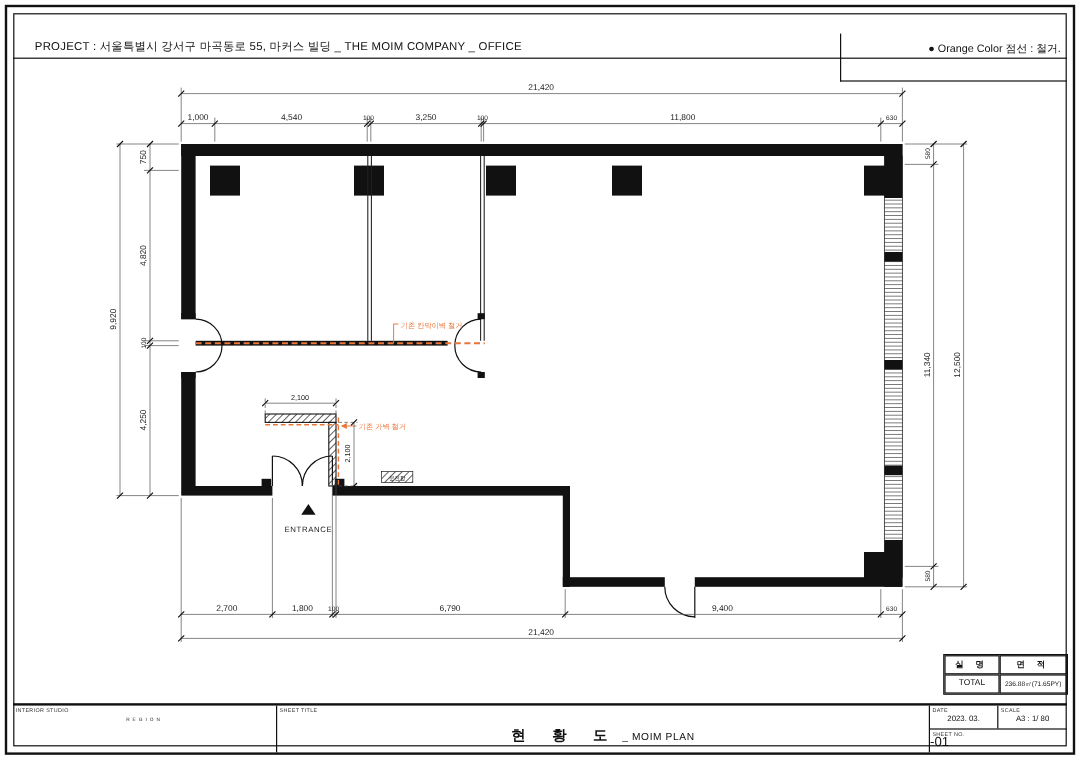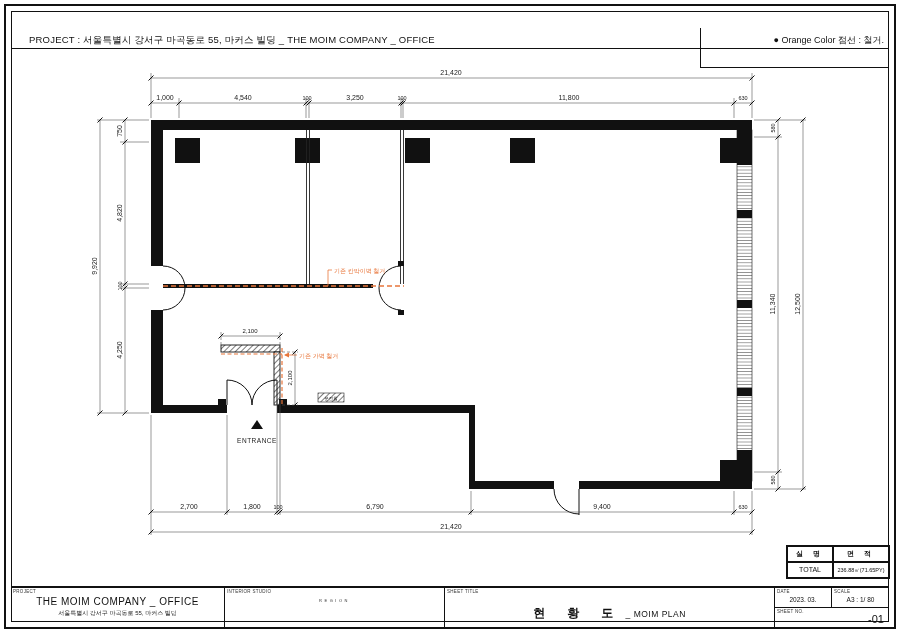--- a/index.html
+++ b/index.html
@@ -31,21 +31,21 @@
   .cell-project .pname{margin-top:8px;font-size:10px;letter-spacing:.5px;}
   .cell-project .paddr{margin-top:2px;font-size:6px;color:#222;}
   .cell-studio{width:220px;text-align:center;}
   .cell-sheet{flex:1;text-align:center;}
   .cell-sheet .kr{display:inline-block;margin-top:17px;font-size:12px;font-weight:bold;letter-spacing:22px;}
   .cell-sheet .en{display:inline-block;font-size:8.5px;letter-spacing:.5px;margin-left:-14px;}
   .cell-meta{width:114px;display:flex;flex-direction:column;}
   .meta-top{display:flex;height:19px;border-bottom:1px solid #111;}
   .meta-date{width:57px;border-right:1px solid #111;position:relative;text-align:center;font-size:6.5px;padding-top:8px;box-sizing:border-box;}
   .meta-scale{flex:1;position:relative;text-align:center;font-size:6.5px;padding-top:8px;box-sizing:border-box;}
-  .meta-no{flex:1;position:relative;text-align:right;font-size:11px;padding-right:5px;padding-top:5px;box-sizing:border-box;}
+  .meta-no{flex:1;position:relative;text-align:left;font-size:11px;padding-right:5px;padding-top:5px;box-sizing:border-box;}
   .logo-wrap{display:inline-block;margin-top:4px;}
   .logo-sub{font-size:4px;letter-spacing:2.5px;color:#333;margin-top:1px;}
 </style>
 </head>
 <body>
 
 <div class="frame-outer"></div>
 <div class="frame-inner"></div>
 
 <div class="titlebar">
@@ -227,25 +227,20 @@
     <div class="hcell c1">실 명</div>
     <div class="hcell c2">면 적</div>
   </div>
   <div class="row">
     <div class="dcell c1">TOTAL</div>
     <div class="dcell dval c2">236.88㎡(71.65PY)</div>
   </div>
 </div>
 
 <div class="tblock">
-  <div class="tcell cell-project">
-    <span class="tlabel">PROJECT</span>
-    <div class="pname">THE MOIM COMPANY _ OFFICE</div>
-    <div class="paddr">서울특별시 강서구 마곡동로 55, 마커스 빌딩</div>
-  </div>
   <div class="tcell cell-studio">
     <span class="tlabel">INTERIOR STUDIO</span>
     <div class="logo-wrap">
       
       <div class="logo-sub">REGION</div>
     </div>
   </div>
   <div class="tcell cell-sheet">
     <span class="tlabel">SHEET TITLE</span>
     <span class="kr">현황도</span>

